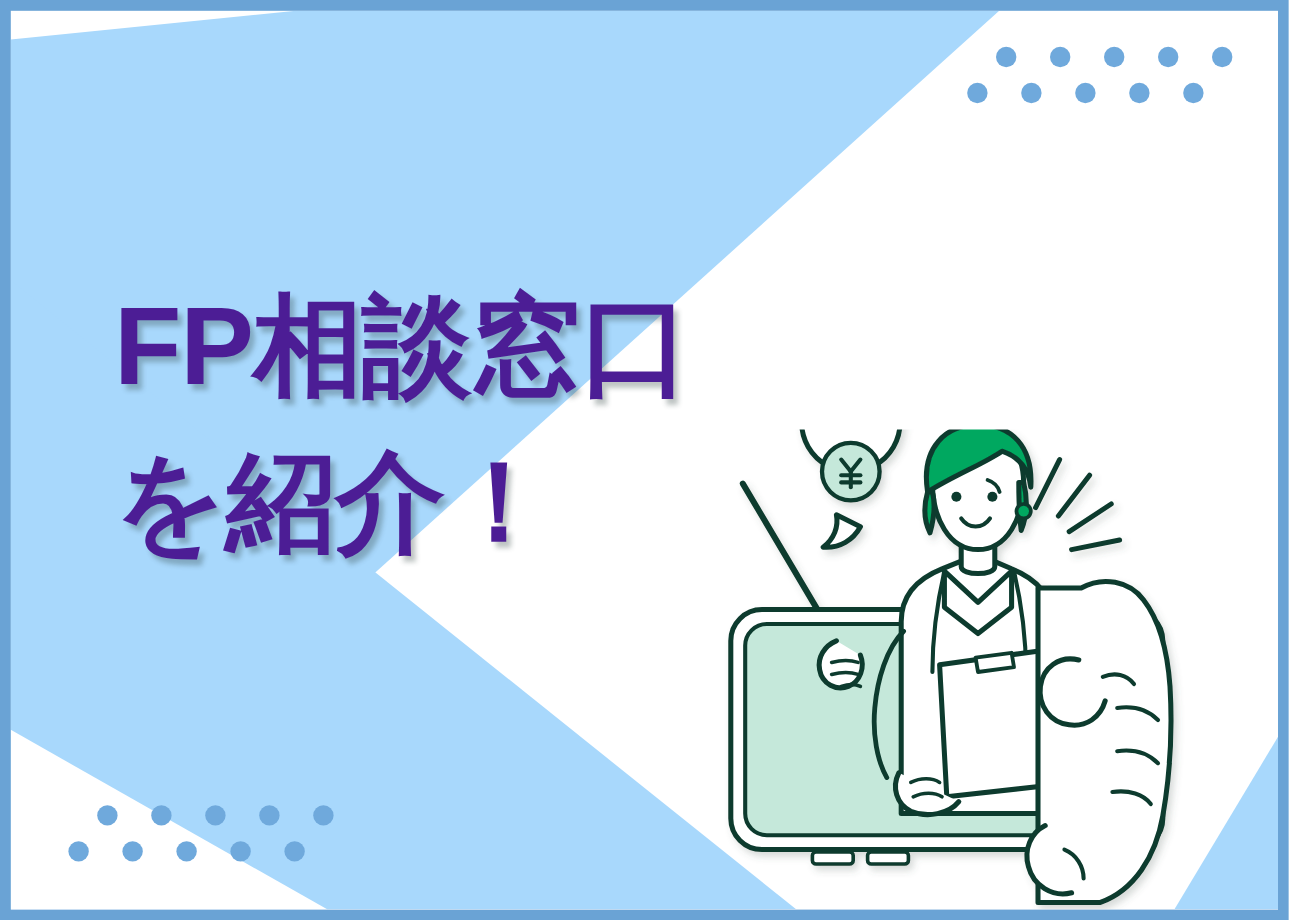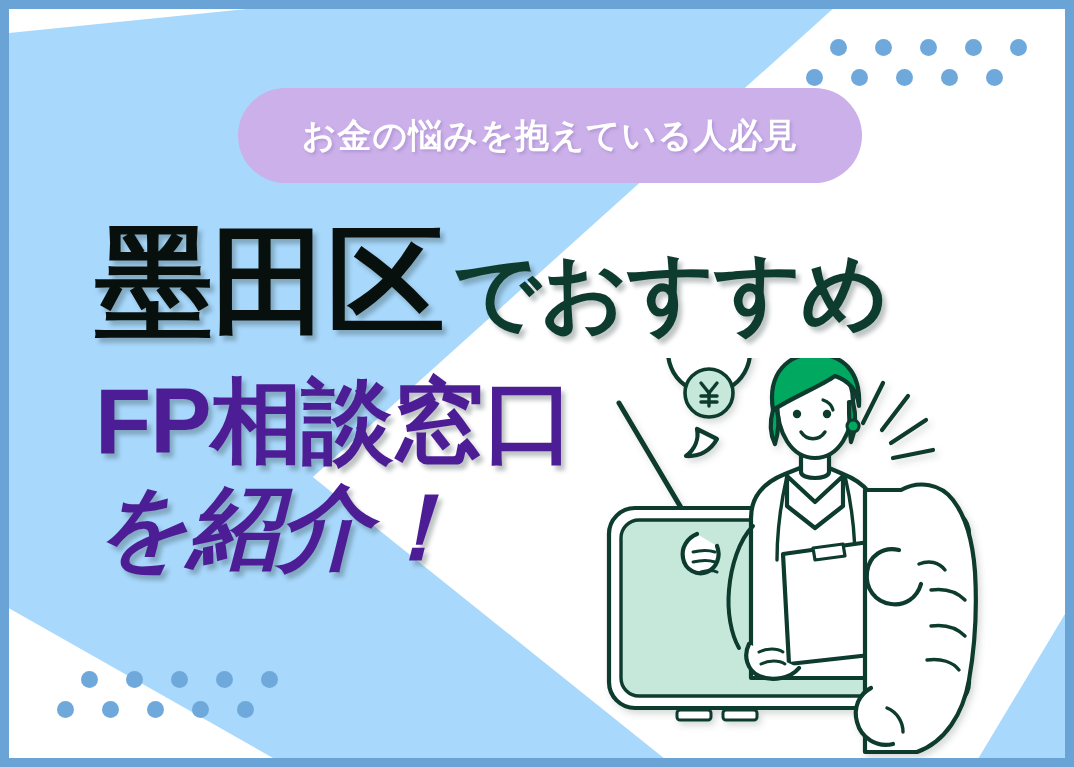--- a/index.html
+++ b/index.html
@@ -101,21 +101,21 @@
   }
   .line2,.line3{
     font-size:92px;
     line-height:1.15;
     font-weight:bold;
     color:#4c1d95;
     letter-spacing:-1px;
     text-shadow:4px 5px 4px rgba(40,60,55,.30);
   }
   .line2{margin-top:22px;}
-  .line3{font-style:italic;}
+  .line3{margin-top:24px;}
 
   
   #illustration{
     position:absolute;
     right:-6px;bottom:0px;
     width:470px;height:400px;
   }
   #illustration svg{width:100%;height:100%;display:block;}
 </style>
 </head>
@@ -156,29 +156,22 @@
       </div>
       <div class="row">
         <span class="dot"></span>
         <span class="dot"></span>
         <span class="dot"></span>
         <span class="dot"></span>
         <span class="dot"></span>
       </div>
     </div>
 
-    <div id="badge">
-      <span class="badge-text">お金の悩みを抱えている人必見</span>
-    </div>
 
     <div id="headline">
-      <div class="line">
-        <span class="seg-area">墨田区</span>
-        <span class="seg-sub">でおすすめ</span>
-      </div>
       <div class="line2">FP相談窓口</div>
       <div class="line3">を紹介！</div>
     </div>
 
     <div id="illustration">
       <svg viewBox="0 0 470 400" xmlns="http://www.w3.org/2000/svg">
         <defs>
           <filter id="softshadow" x="-20%" y="-20%" width="160%" height="160%">
             <feDropShadow dx="3" dy="4" stdDeviation="3" flood-color="#4a5a58" flood-opacity="0.22"></feDropShadow>
           </filter>

